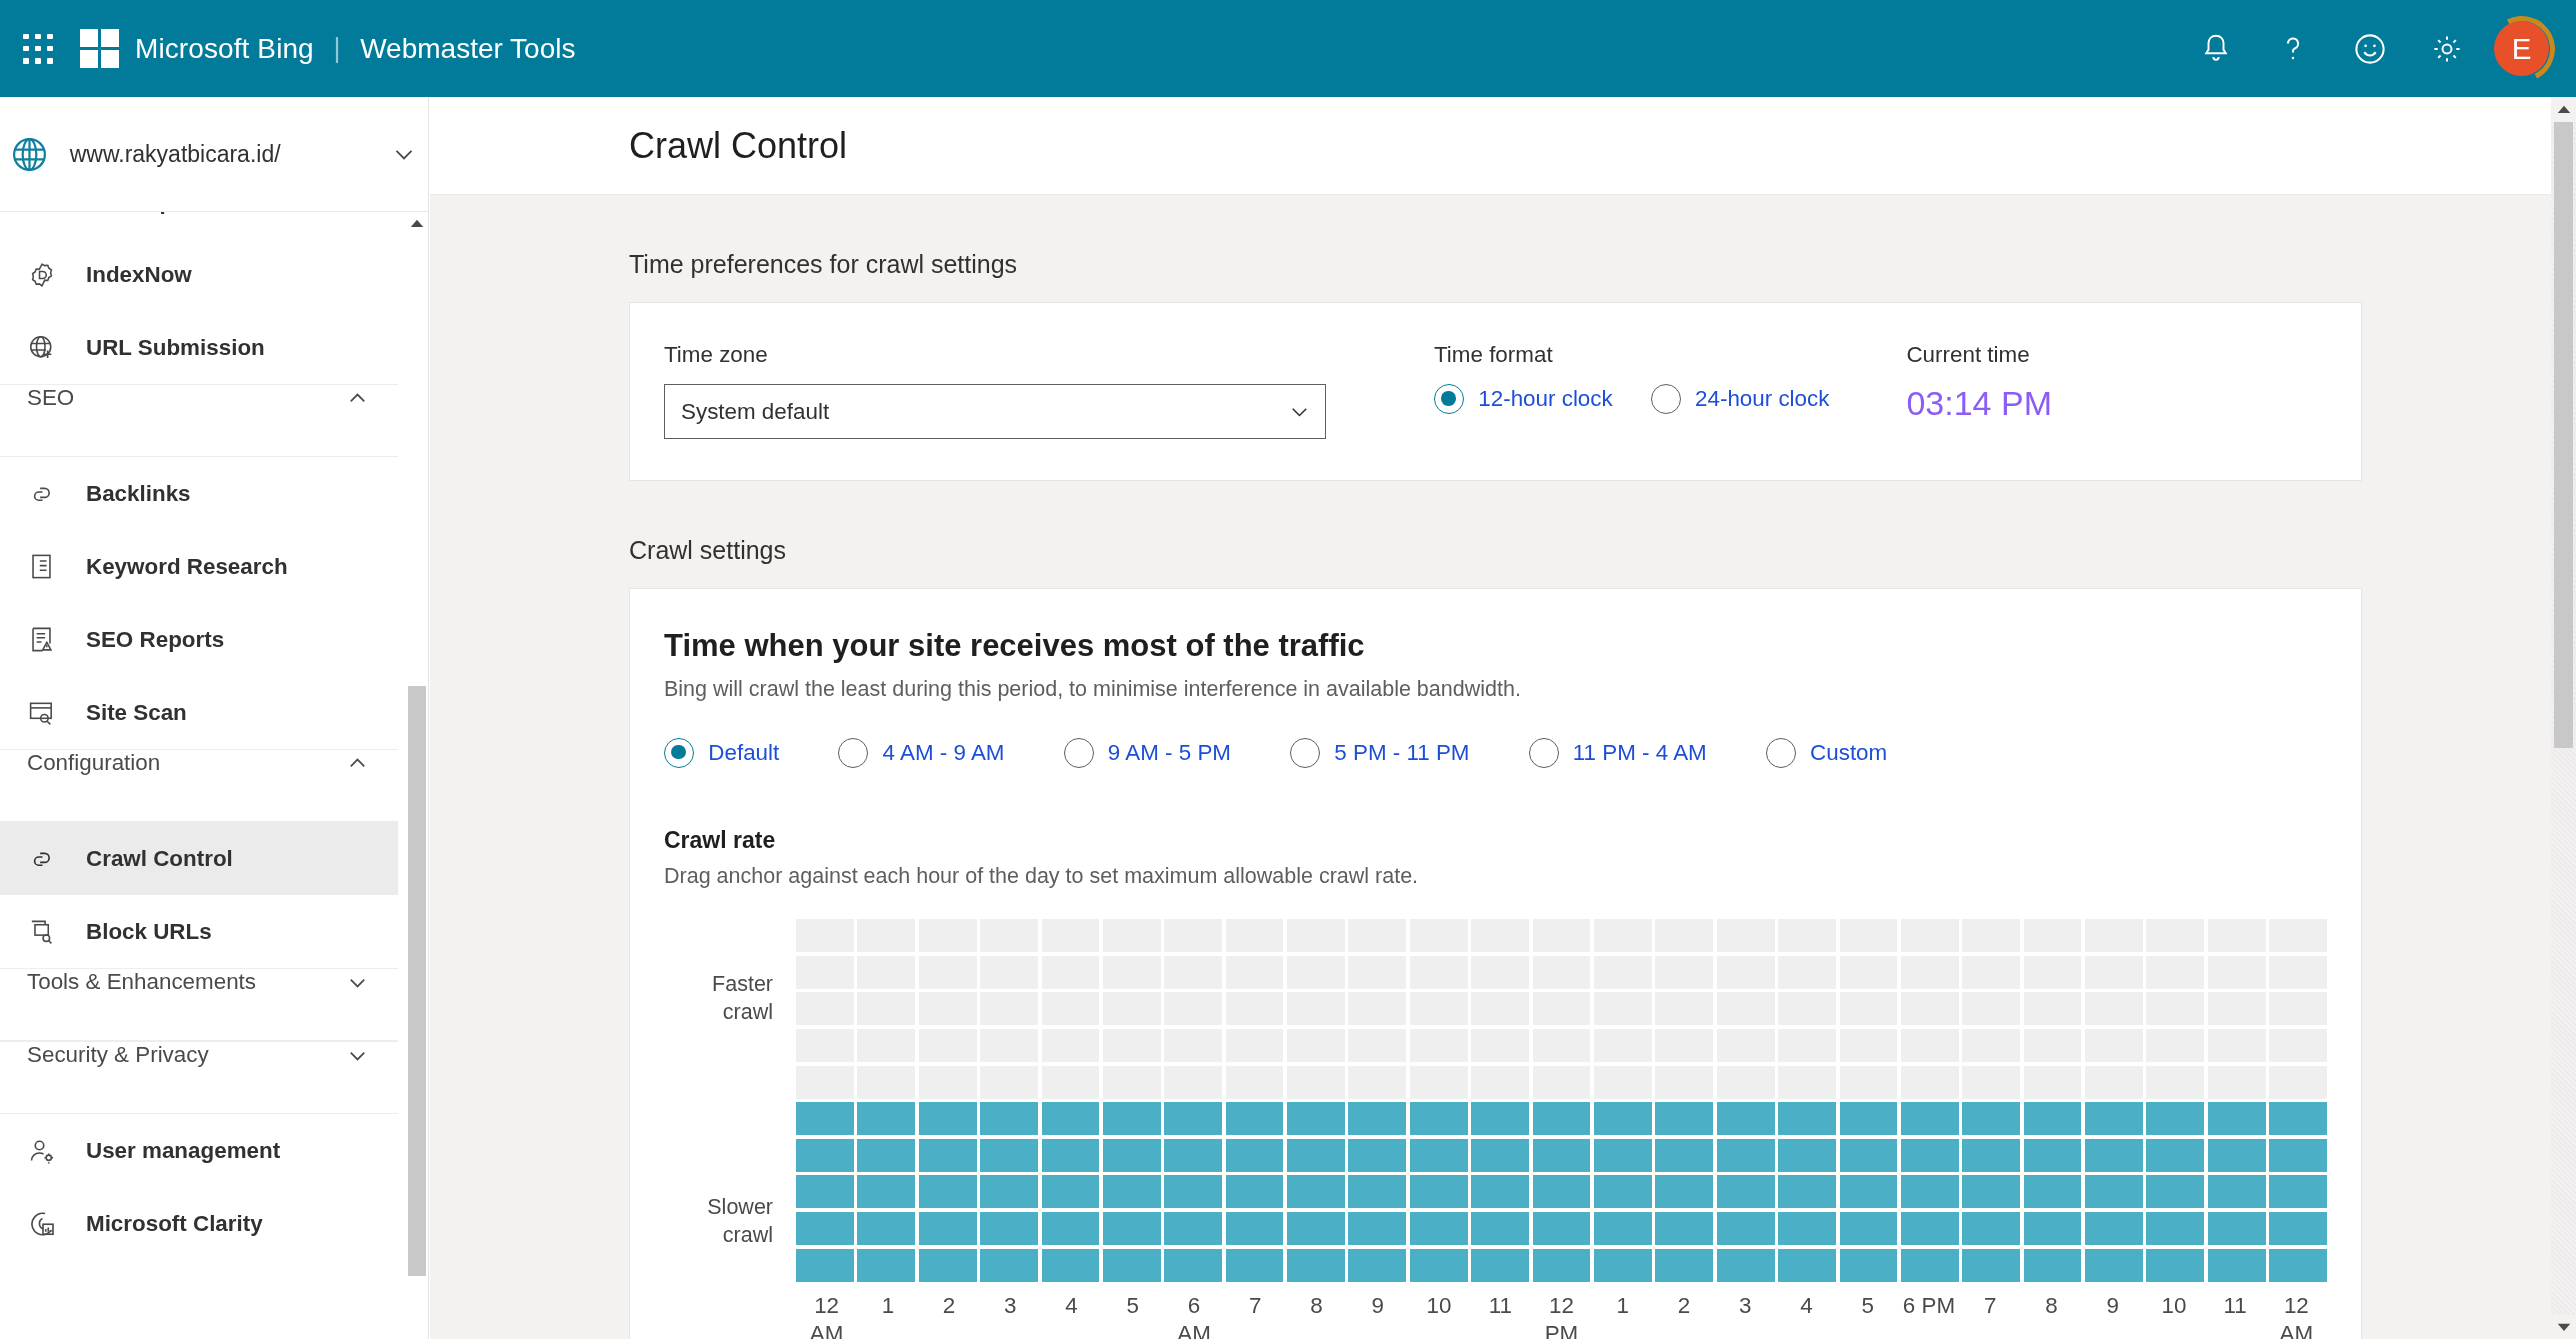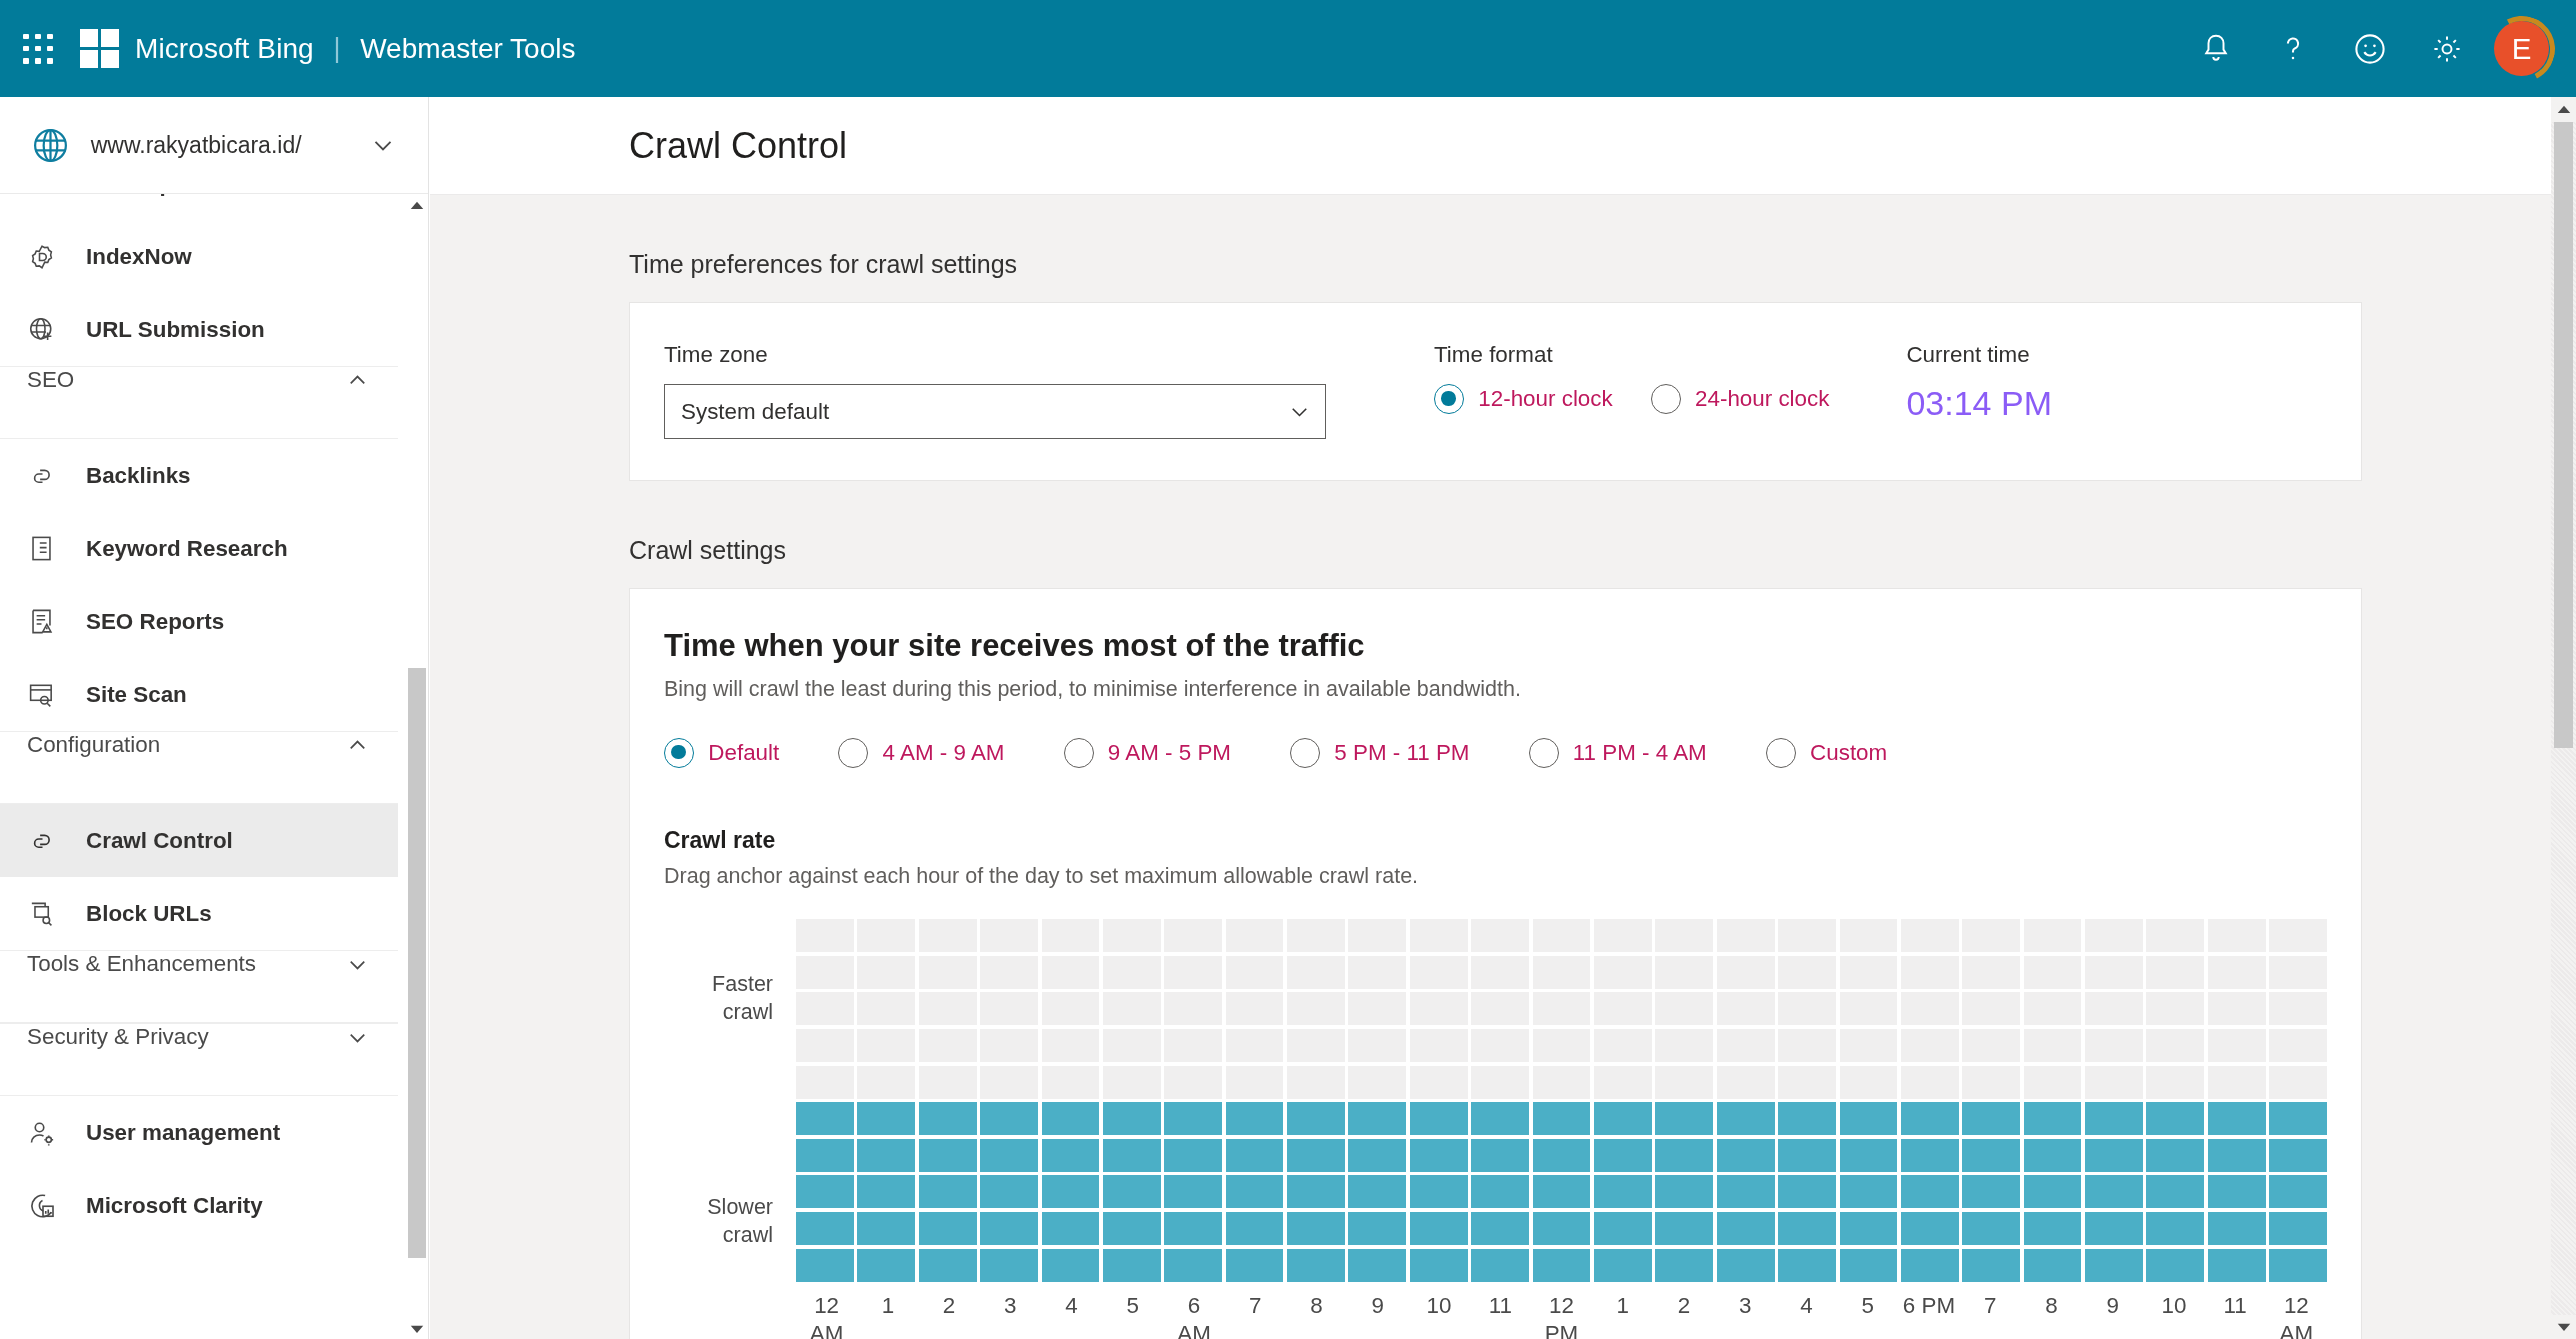--- a/index.html
+++ b/index.html
@@ -40,22 +40,22 @@
                  border-right-color: #C8891E; transform: rotate(18deg); pointer-events: none; }
 
   
   .sidebar {
     position: absolute; top: 97px; left: 0;
     width: 429px; height: 1243px;
     background: #fff; border-right: 0.9px solid #e3e3e3;
     overflow: hidden;
   }
   .site-picker {
-    height: 97px; display: flex; align-items: center;
-    border-bottom: 0.9px solid #eaeaea; padding: 0 30px; cursor: pointer;
+    height: 115px; display: flex; align-items: center;
+    border-bottom: 0.9px solid #eaeaea; padding: 0 9px; cursor: pointer;
   }
   .globe { width: 41px; height: 41px; flex: 0 0 41px; margin-right: 19.7px; }
   .site-url { font-size: 23px; color: #323130; flex: 1; white-space: nowrap; }
   .chev { width: 30px; height: 30px; flex: 0 0 30px; }
 
   .navscroll { position: relative; height: 1147px; overflow: hidden; }
   .navlist { position: absolute; top: -47px; left: 0; width: 398px; }
   .nav-item {
     display: flex; align-items: center; height: 73px;
     padding-left: 27px; cursor: pointer; font-size: 22.4px; color: #323130; font-weight: bold;
@@ -101,21 +101,21 @@
   .select-box .v { flex: 1; }
   .select-box .sc { width: 27px; height: 27px; }
   .tf-col { margin-left: 108px; }
   .radio-row { display: flex; align-items: center; gap: 0; }
   .radio { display: flex; align-items: center; cursor: pointer; margin-right: 38px; }
   .radio .dot { width: 30px; height: 30px; border-radius: 50%; border: 1.8px solid #605e5c;
                 flex: 0 0 30px; position: relative; background: #fff; }
   .radio.sel .dot { border-color: #027B9A; border-width: 1.8px; }
   .radio.sel .dot:after { content: ""; position: absolute; top: 6.3px; left: 6.3px;
                           width: 14.3px; height: 14.3px; border-radius: 50%; background: #027B9A; }
-  .radio .rl { font-size: 22.4px; color: #be185d; margin-left: 14.3px; white-space: nowrap; }
+  .radio .rl { font-size: 22.4px; color: #1d4ed8; margin-left: 14.3px; white-space: nowrap; }
   .ct-col { margin-left: 39px; }
   .ct-val { font-size: 34px; color: #8b5cf6; margin-top: 12px; }
 
   .cs-card { padding: 39px 34px 36px 34px; }
   .cs-h { font-size: 31px; font-weight: 700; color: #201f1e; margin-bottom: 12.5px; }
   .cs-sub { font-size: 21.5px; color: #605e5c; margin-bottom: 36px; }
   .opt-row { display: flex; align-items: center; }
   .opt-row .radio { margin-right: 0; }
   .opt-row .radio + .radio { margin-left: 59px; justify-content: center; }
 

